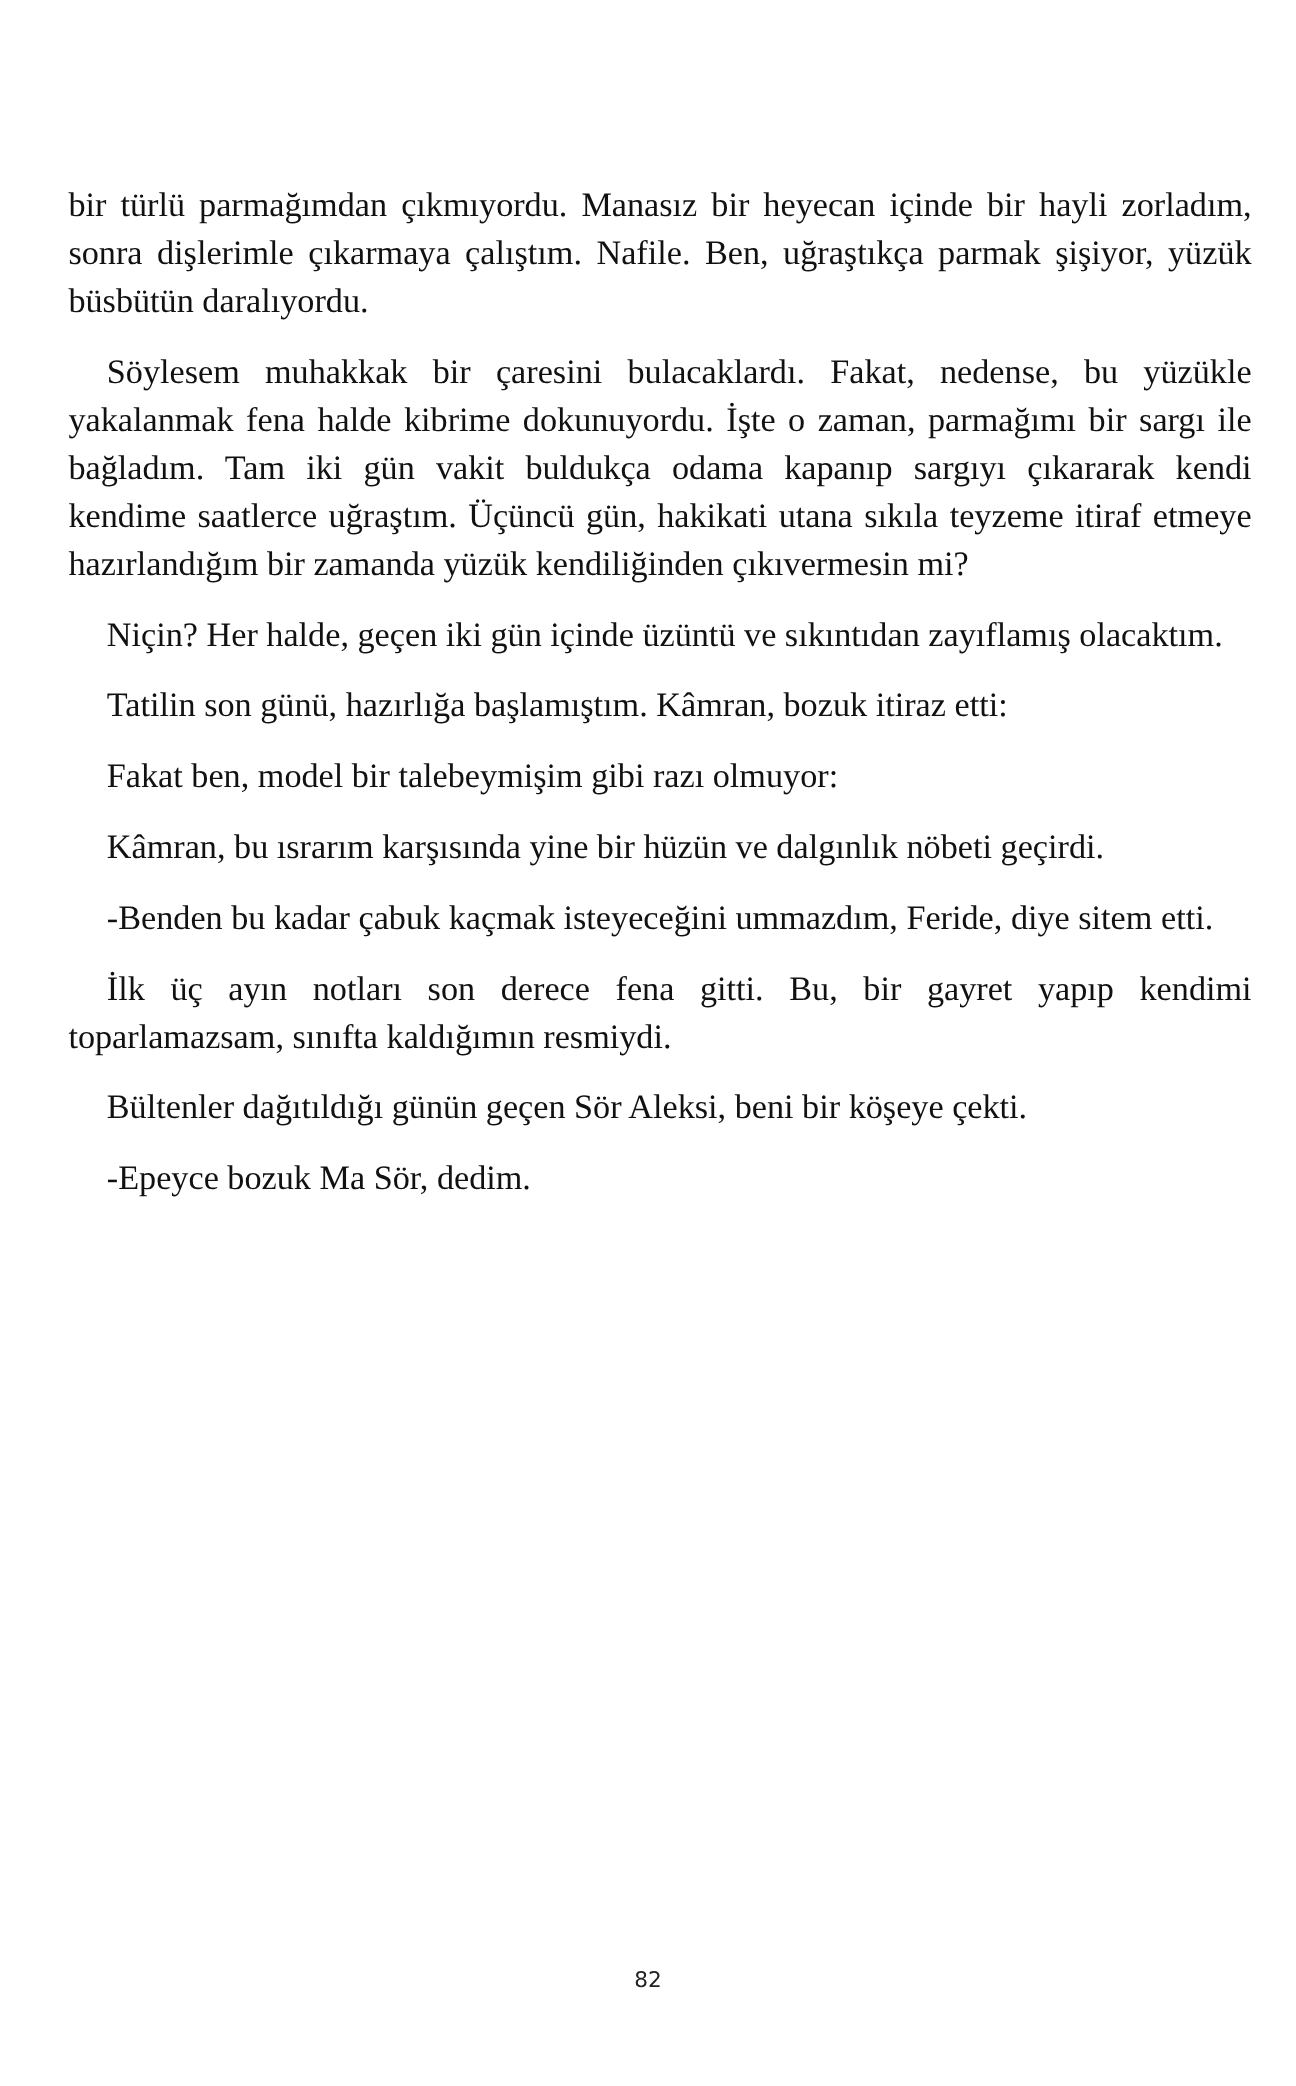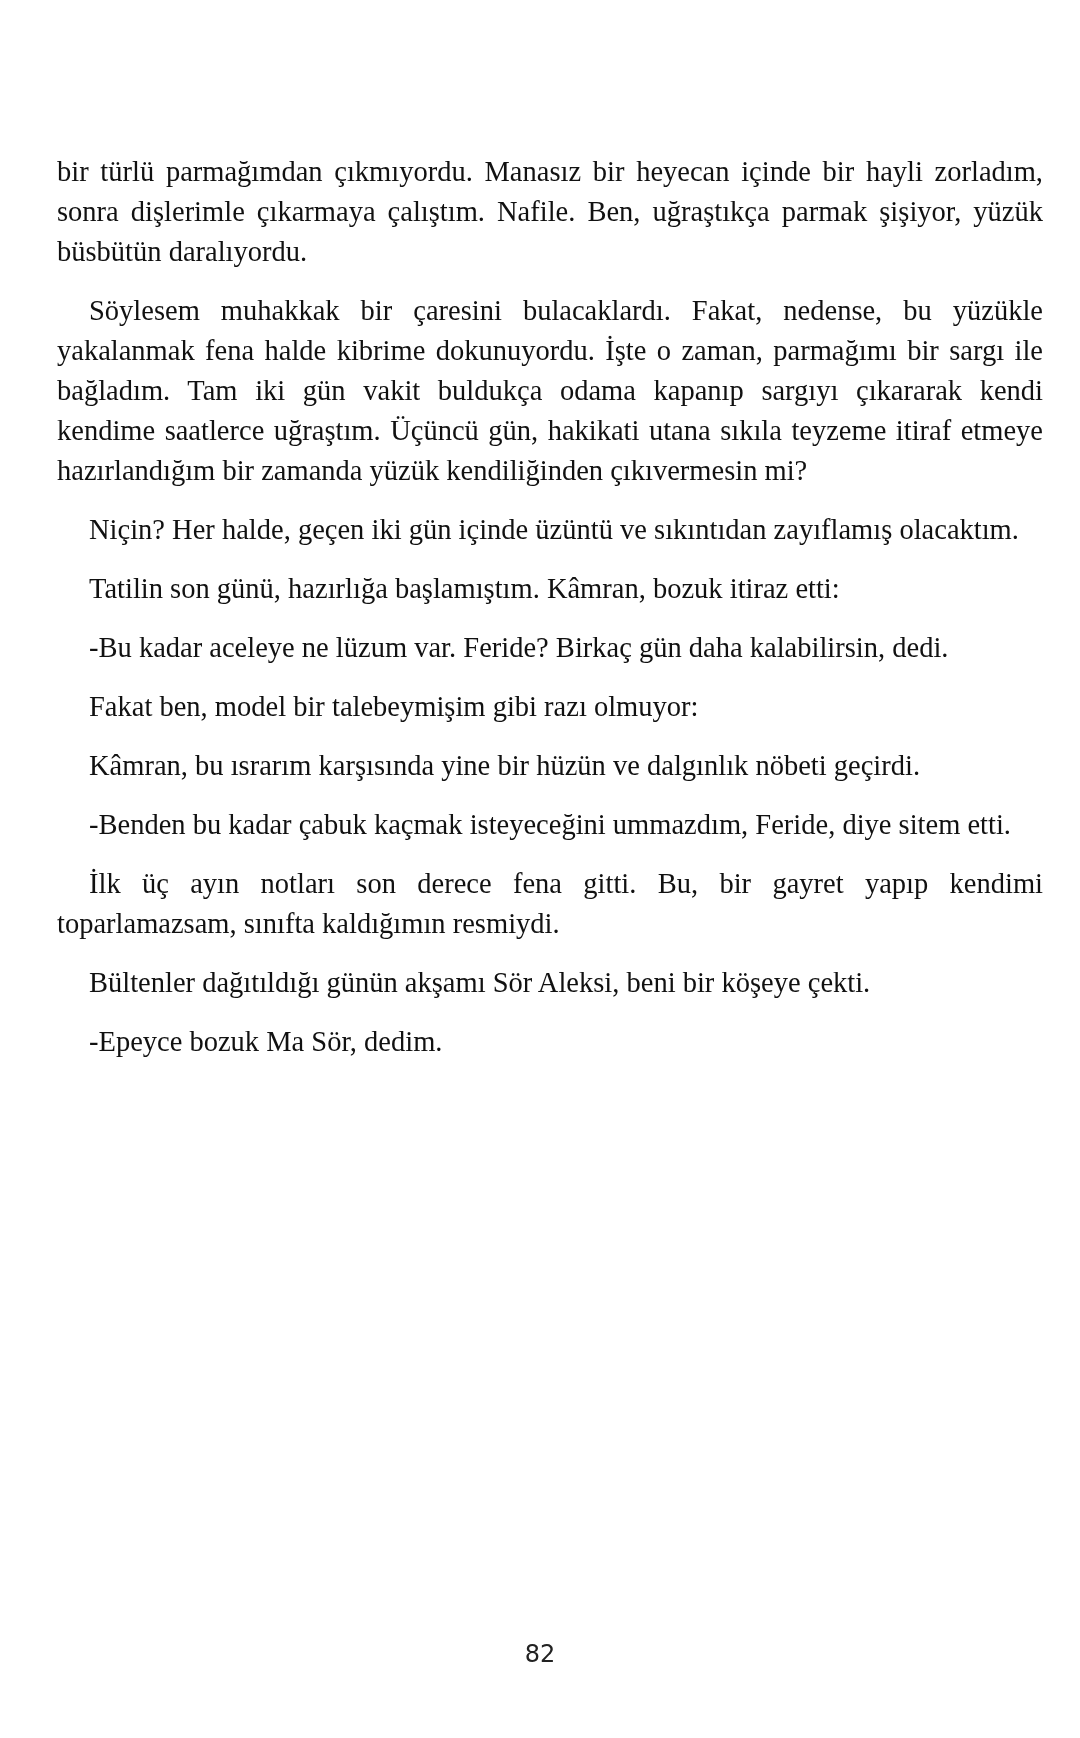--- a/index.html
+++ b/index.html
@@ -20,34 +20,33 @@
     text-indent: 32px;
   }
   .page-text p.cont { text-indent: 0; }
   .page-number {
     position: absolute;
     top: 1640px;
     left: 0;
     width: 1080px;
     text-align: center;
     font-family: "DejaVu Sans", "Liberation Sans", sans-serif;
-    font-size: 24px;
+    font-size: 18px;
     color: #222222;
   }
 </style>
 </head>
 <body>
 
 <div class="page-text">
   <p class="cont">bir türlü parmağımdan çıkmıyordu. Manasız bir heyecan içinde bir hayli zorladım, sonra dişlerimle çıkarmaya çalıştım. Nafile. Ben, uğraştıkça parmak şişiyor, yüzük büsbütün daralıyordu.</p>
   <p>Söylesem muhakkak bir çaresini bulacaklardı. Fakat, nedense, bu yüzükle yakalanmak fena halde kibrime dokunuyordu. İşte o zaman, parmağımı bir sargı ile bağladım. Tam iki gün vakit buldukça odama kapanıp sargıyı çıkararak kendi kendime saatlerce uğraştım. Üçüncü gün, hakikati utana sıkıla teyzeme itiraf etmeye hazırlandığım bir zamanda yüzük kendiliğinden çıkıvermesin mi?</p>
   <p>Niçin? Her halde, geçen iki gün içinde üzüntü ve sıkıntıdan zayıflamış olacaktım.</p>
   <p>Tatilin son günü, hazırlığa başlamıştım. Kâmran, bozuk itiraz etti:</p>
-  <p>-Bu kadar aceleye ne lüzum var. Feride? Birkaç gün daha kalabilirsin, dedi.</p>
   <p>Fakat ben, model bir talebeymişim gibi razı olmuyor:</p>
   <p>Kâmran, bu ısrarım karşısında yine bir hüzün ve dalgınlık nöbeti geçirdi.</p>
   <p>-Benden bu kadar çabuk kaçmak isteyeceğini ummazdım, Feride, diye sitem etti.</p>
   <p>İlk üç ayın notları son derece fena gitti. Bu, bir gayret yapıp kendimi toparlamazsam, sınıfta kaldığımın resmiydi.</p>
-  <p>Bültenler dağıtıldığı günün akşamı Sör Aleksi, beni bir köşeye çekti.</p>
+  <p>Bültenler dağıtıldığı günün geçen Sör Aleksi, beni bir köşeye çekti.</p>
   <p>-Epeyce bozuk Ma Sör, dedim.</p>
 </div>
 
 <div class="page-number">82</div>
 
 </body></html>

